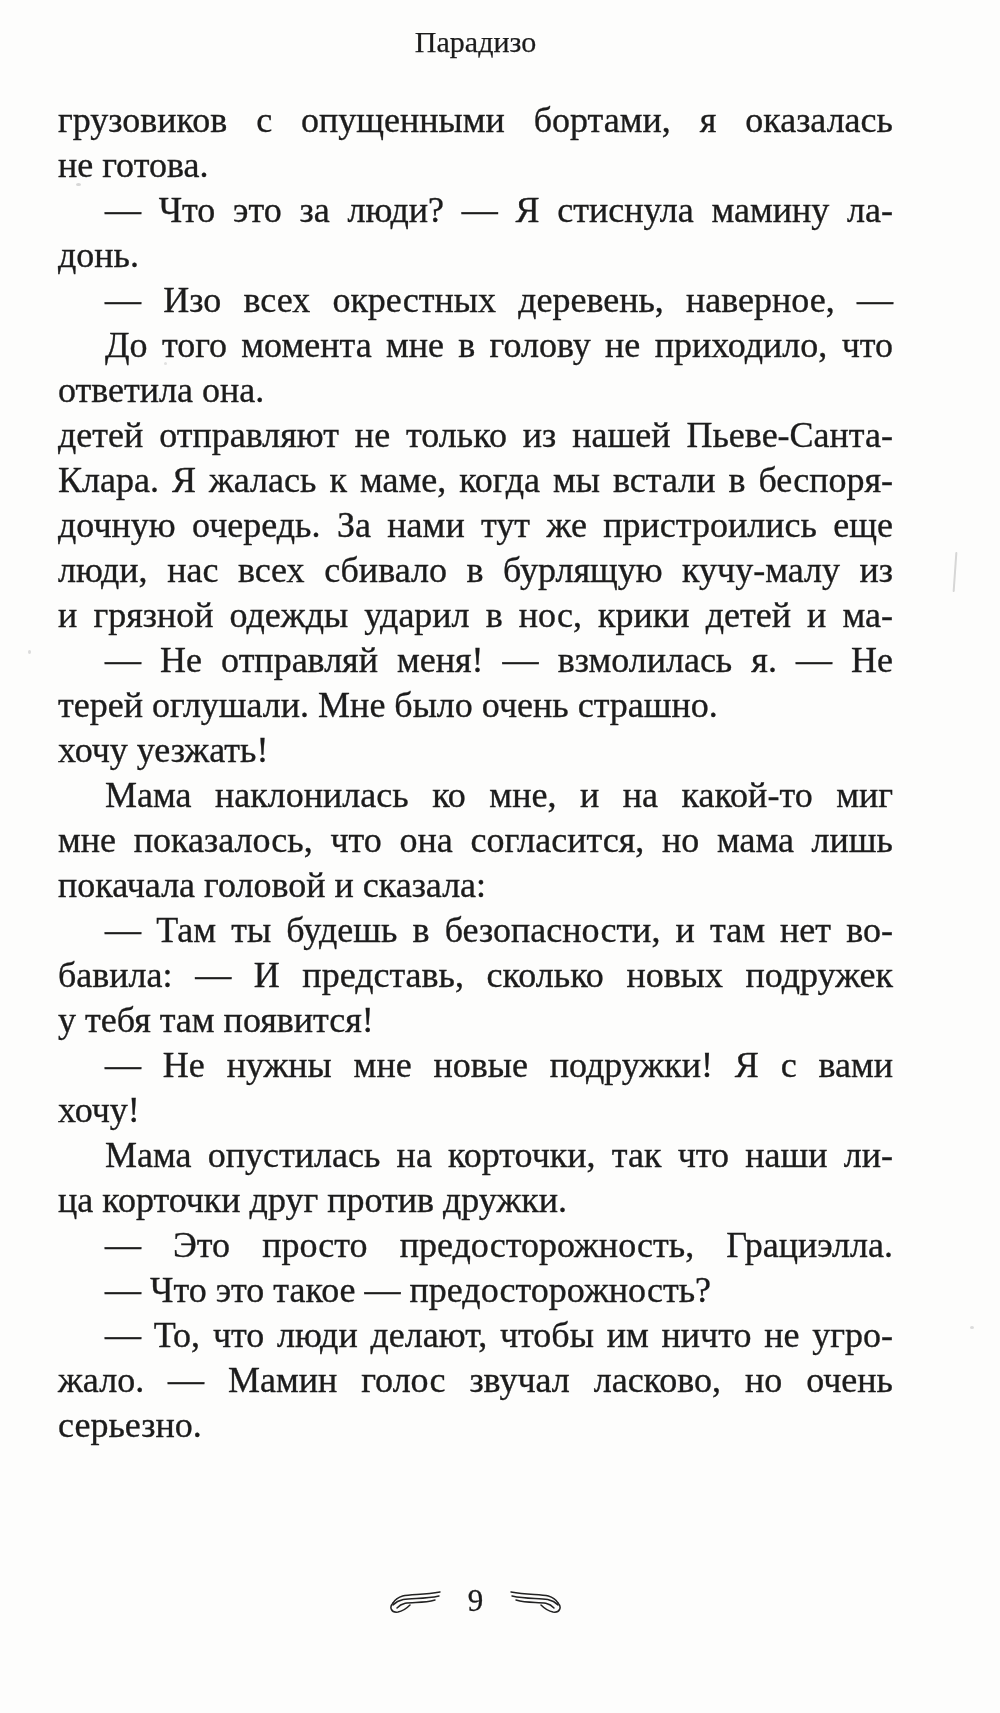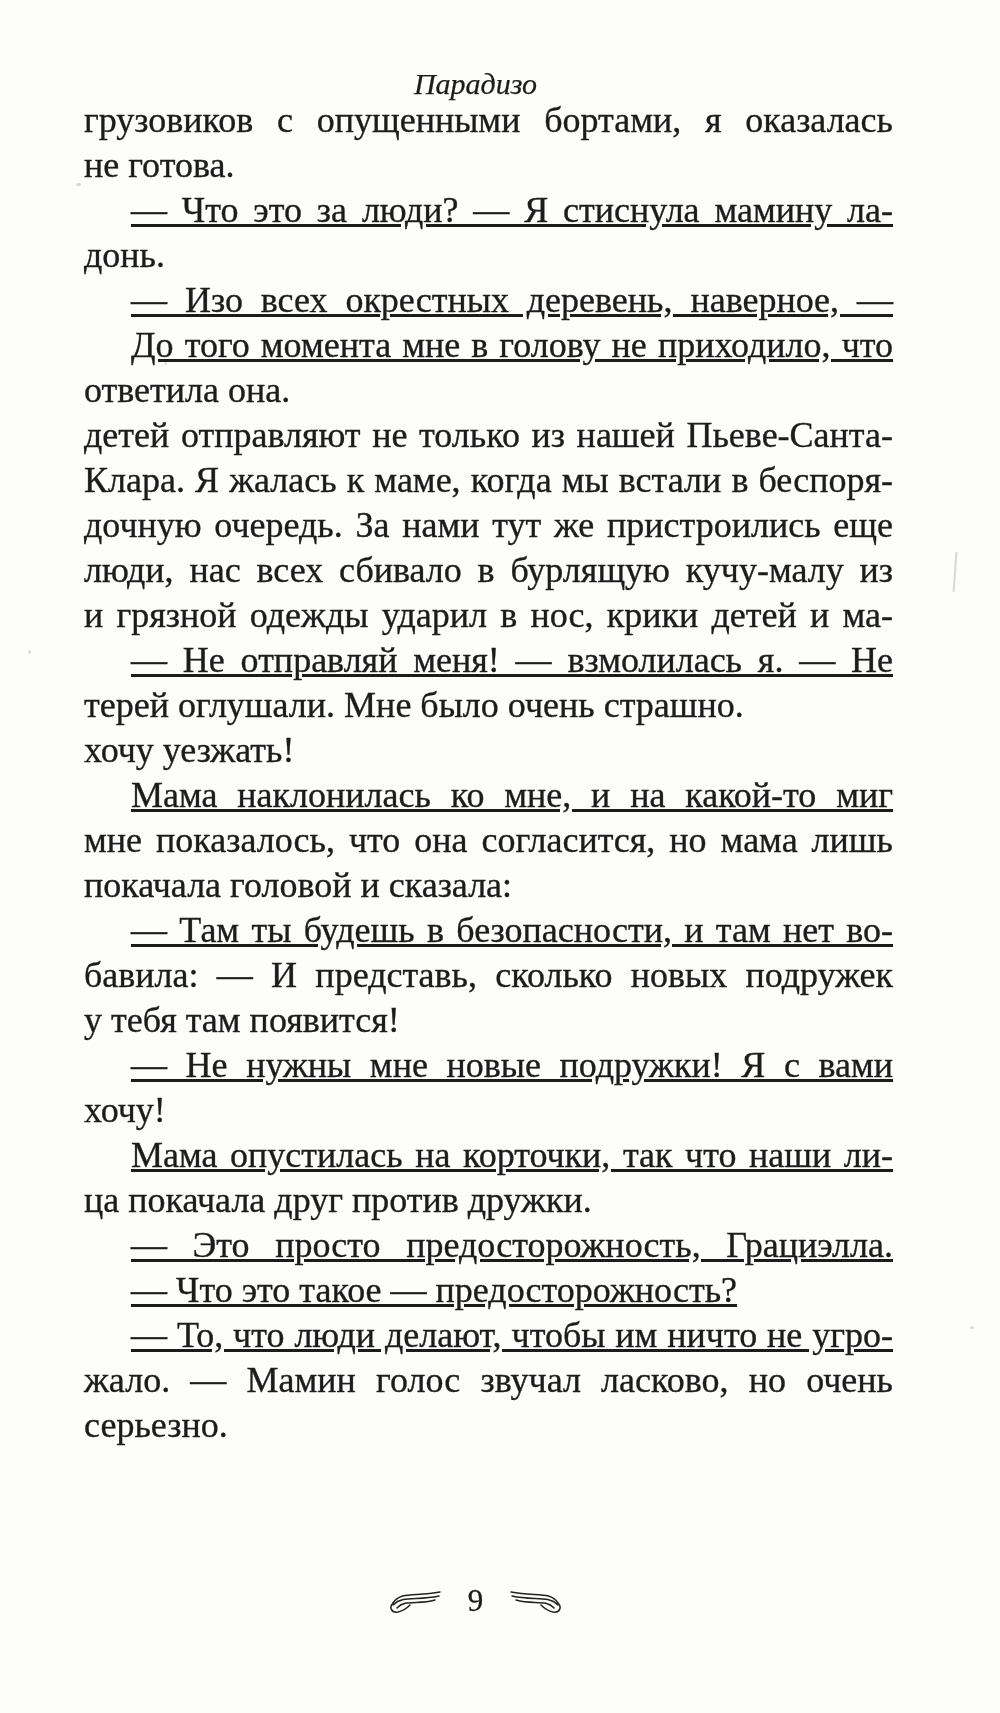--- a/index.html
+++ b/index.html
@@ -7,39 +7,37 @@
     width: 1000px; height: 1713px;
     background: #fdfdfc;
     color: #1c1c1c;
     font-family: "Liberation Serif", "DejaVu Serif", serif;
     position: relative;
     overflow: hidden;
   }
   .running-head {
     position: absolute; top: 24px; left: 58px; width: 835px;
     text-align: center;
-    font-style: italic;
-    font-size: 30px; line-height: 36px; margin-top: 42px;
+    font-size: 30px; line-height: 36px;
     -webkit-text-stroke: 0.25px currentColor;
   }
   .text-block {
     position: absolute; top: 98px; left: 58px; width: 835px;
   }
   .line {
     font-size: 36px;
     line-height: 45px;
     height: 45px;
     text-align: justify;
     text-align-last: justify;
     -webkit-text-stroke: 0.35px currentColor;
     white-space: normal;
-    margin-left: 26px;
   }
   .line.last { text-align-last: left; }
-  .line.indent { padding-left: 47px; text-decoration: underline; }
+  .line.indent { padding-left: 47px; }
   .footer {
     position: absolute; top: 1580px; left: 58px; width: 835px; height: 42px;
     display: flex; align-items: center; justify-content: center;
     gap: 25px;
   }
   .pagenum {
     font-size: 31px;
     -webkit-text-stroke: 0.3px currentColor;
     line-height: 42px;
   }
@@ -77,21 +75,21 @@
     <div class="line last">хочу уезжать!</div>
     <div class="line indent">Мама наклонилась ко мне, и на какой-то миг</div>
     <div class="line">мне показалось, что она согласится, но мама лишь</div>
     <div class="line last">покачала головой и сказала:</div>
     <div class="line indent">— Там ты будешь в безопасности, и там нет во-</div>
     <div class="line">бавила: — И представь, сколько новых подружек</div>
     <div class="line last">у тебя там появится!</div>
     <div class="line indent">— Не нужны мне новые подружки! Я с вами</div>
     <div class="line last">хочу!</div>
     <div class="line indent">Мама опустилась на корточки, так что наши ли-</div>
-    <div class="line last">ца покачала друг против дружки.</div>
+    <div class="line last">ца корточки друг против дружки.</div>
     <div class="line indent">— Это просто предосторожность, Грациэлла.</div>
     <div class="line indent last">— Что это такое — предосторожность?</div>
     <div class="line indent">— То, что люди делают, чтобы им ничто не угро-</div>
     <div class="line">жало. — Мамин голос звучал ласково, но очень</div>
     <div class="line last">серьезно.</div>
   </div>
 
   <div class="footer">
     <svg class="flourish left" width="54" height="26" viewBox="0 0 54 26" fill="none" stroke="#222222" stroke-width="1.5" stroke-linecap="round">
       <path d="M4 15 C12 3, 26 9, 51 4"></path>

